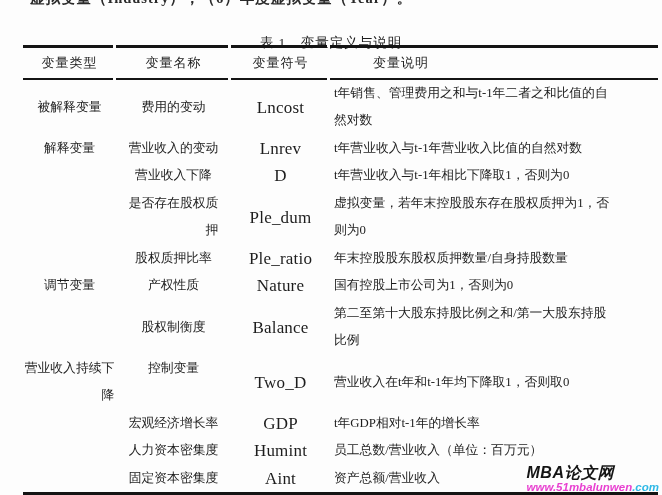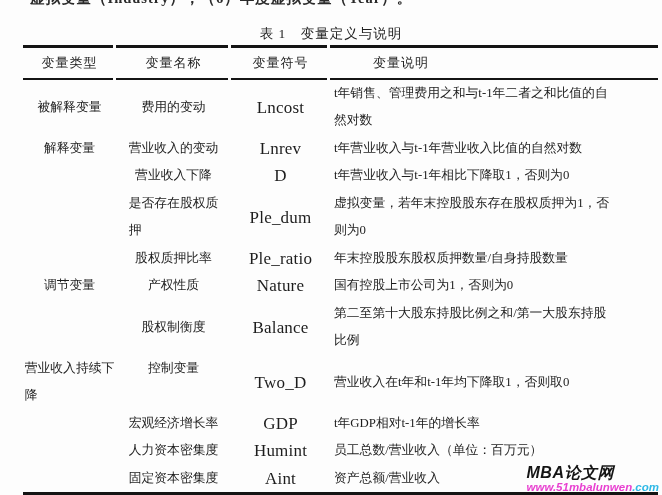--- a/index.html
+++ b/index.html
@@ -4,36 +4,36 @@
 <style>
   *{box-sizing:border-box;margin:0;padding:0}
   html,body{width:662px;height:495px;overflow:hidden}
   body{background:#ffffff;font-family:"Liberation Serif","DejaVu Serif",serif;color:#1d1d1d}
   .page{position:relative;width:662px;height:495px;background:#fdfdfd}
 
   
   .top-clip{position:absolute;top:0;left:30px;width:610px;height:8px;overflow:hidden}
   .top-clip span{display:block;margin-top:-11px;font-size:14.5px;font-weight:bold;letter-spacing:1px;color:#2a2a2a}
 
-  .table-title{position:absolute;top:25px;left:0;width:100%;text-align:center;font-size:13.5px;letter-spacing:1px}
+  .table-title{position:absolute;top:34px;left:0;width:100%;text-align:center;font-size:13.5px;letter-spacing:1px}
 
   .tbl{position:absolute;top:45px;left:23px;width:635px}
   .hline{display:grid;grid-template-columns:93px 115px 99px 328px}
   .hline i{display:block;background:#141414}
   .hline.thick i{height:3px}
   .hline.thin i{height:1.8px}
   .hline i:not(:last-child){margin-right:3px}
   .bline{height:3px;background:#141414}
 
   .t-head{display:grid;grid-template-columns:93px 115px 99px 328px;height:30px;font-size:13px}
   .t-head .hcell{display:flex;align-items:center;justify-content:center;letter-spacing:1px}
   .t-head .hcell.h-desc{justify-content:flex-start;padding-left:43px}
 
   .t-row{display:grid;grid-template-columns:93px 115px 99px 328px;font-size:12.8px}
-  .cell{display:flex;align-items:center;justify-content:center;min-height:27.5px;line-height:27.5px;text-align:left;white-space:pre-line}
+  .cell{display:flex;align-items:center;justify-content:center;min-height:27.5px;line-height:27.5px;text-align:right;white-space:pre-line}
   .c-desc{justify-content:flex-start;text-align:left;padding-left:4px}
   .c-symbol span{font-size:17px;letter-spacing:.2px}
   .row-8 .c-type{align-items:flex-start}
 
   .wm{position:absolute;right:3px;bottom:1px;text-align:left;font-family:"Liberation Sans","DejaVu Sans",sans-serif}
   .wm .wm-name{font-size:16px;font-weight:bold;font-style:italic;color:#141414;line-height:17px;letter-spacing:.5px}
   .wm .wm-url{font-size:11.5px;font-style:italic;font-weight:bold;line-height:13px}
   .wm .wm-url .u-main{color:#e83fd0}
   .wm .wm-url .u-tld{color:#2fb9e6}
 </style>

